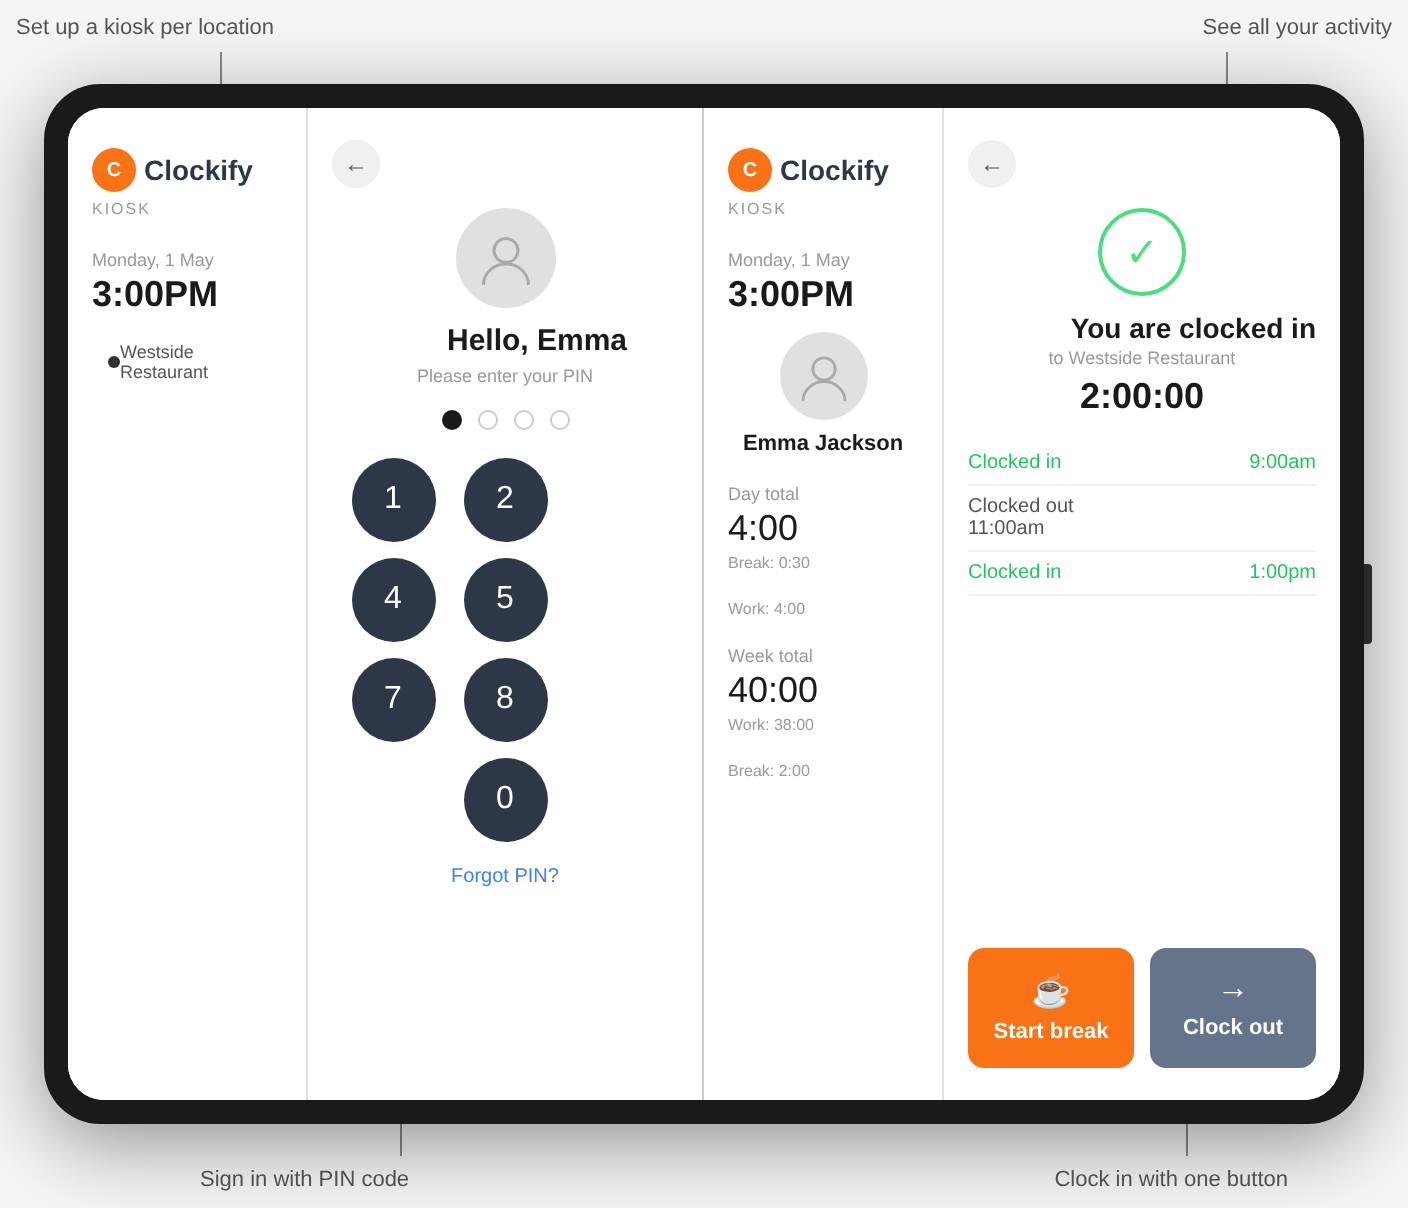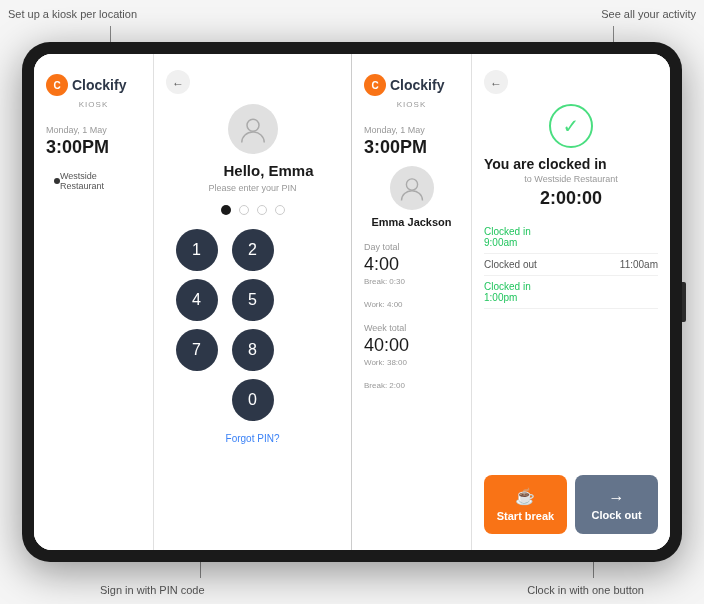--- a/index.html
+++ b/index.html
@@ -199,21 +199,20 @@
       font-size: 14px;
       font-weight: 600;
       color: #2d3748;
     }
     .logo-sub {
       font-size: 8px;
       color: #999;
       letter-spacing: 1px;
       text-transform: uppercase;
       margin-bottom: 16px;
-      text-align: center;
     }
 
     .date-label {
       font-size: 9px;
       color: #999;
       margin-bottom: 2px;
     }
     .time-display {
       font-size: 18px;
       font-weight: 700;
@@ -377,21 +376,21 @@
       justify-content: center;
       margin: 0 auto 8px;
       color: #4ade80;
       font-size: 20px;
     }
 
     .clocked-status-title {
       font-size: 14px;
       font-weight: 700;
       color: #1a1a1a;
-      text-align: left;
+      text-align: right;
       margin-bottom: 2px;
     }
     .clocked-status-sub {
       font-size: 9px;
       color: #999;
       text-align: center;
       margin-bottom: 4px;
     }
     .clocked-timer {
       font-size: 18px;
@@ -408,24 +407,24 @@
     .time-log-row {
       display: flex;
       justify-content: space-between;
       padding: 5px 0;
       border-bottom: 1px solid #f0f0f0;
       font-size: 10px;
     }
     .time-log-row.clocked-in-row {
       color: #22c55e;
       font-weight: 500;
-      flex-direction: column;
     }
     .time-log-row.clocked-out-row {
       color: #555;
+      flex-direction: column;
     }
 
     .action-buttons {
       display: flex;
       gap: 8px;
       margin-top: 10px;
     }
     .btn-break {
       flex: 1;
       background: #f97316;

